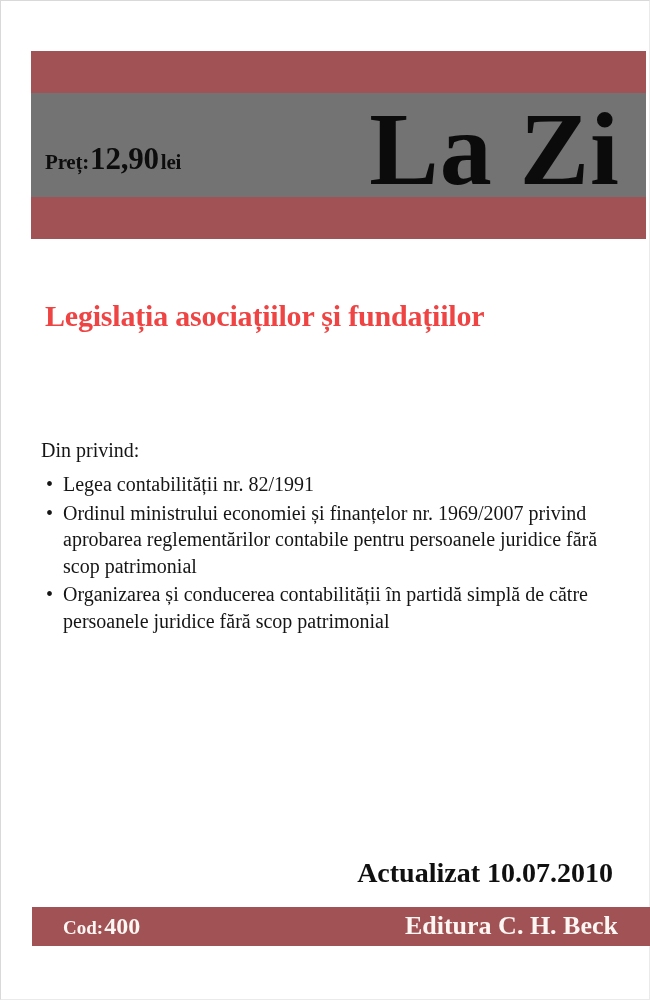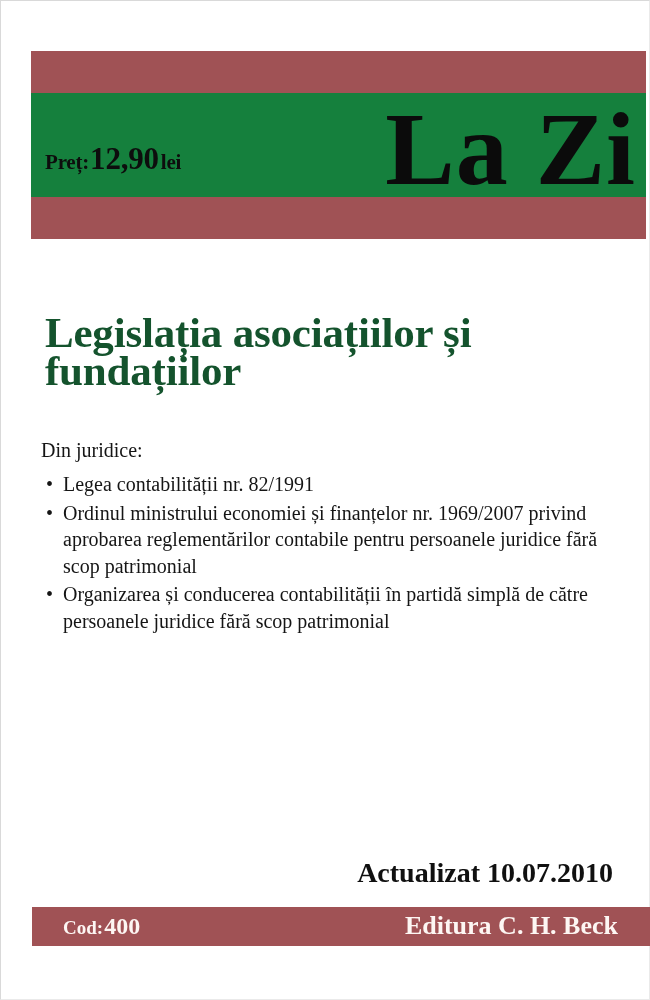--- a/index.html
+++ b/index.html
@@ -45,21 +45,21 @@
     background: #a05255;
   }
   .banner-stripe-top { top: 0; }
   .banner-stripe-bottom { bottom: 0; }
   .banner-middle {
     position: absolute;
     left: 0;
     top: 42px;
     width: 100%;
     height: 104px;
-    background: #15803d;
+    background: #737373;
   }
   .price {
     position: absolute;
     left: 14px;
     top: 48px;
     font-family: "Liberation Serif", serif;
     font-weight: bold;
     color: #0d0d0d;
     white-space: nowrap;
     letter-spacing: -0.2px;
@@ -70,44 +70,43 @@
   .price .price-value {
     font-size: 31px;
     margin-left: 1px;
   }
   .price .price-currency {
     font-size: 21px;
     margin-left: 2px;
   }
   .logo {
     position: absolute;
-    right: 10px;
+    right: 26px;
     top: 4px;
     font-family: "Liberation Serif", serif;
     font-weight: bold;
     font-size: 104px;
     line-height: 104px;
     color: #0b0b0b;
     letter-spacing: 1px;
     white-space: nowrap;
   }
 
   
   .title {
     position: absolute;
     left: 44px;
     top: 296px;
     width: 570px;
     font-family: "Liberation Serif", serif;
     font-weight: bold;
-    font-size: 43px;
+    font-size: 30px;
     line-height: 38px;
-    color: #14532d;
+    color: #ef4444;
     letter-spacing: -0.2px;
-    margin-top: 17px;
   }
   .subtitle {
     position: absolute;
     left: 44px;
     top: 360px;
     width: 570px;
     font-family: "Liberation Serif", serif;
     font-weight: bold;
     font-size: 25px;
     line-height: 30px;
@@ -201,21 +200,21 @@
       <div class="price">
         <span class="price-label">Preț:</span><span class="price-value">12,90</span><span class="price-currency">lei</span>
       </div>
       <div class="logo">La Zi</div>
     </div>
     <div class="banner-stripe-bottom"></div>
   </div>
 
   <div class="title">Legislația asociațiilor și fundațiilor</div>
 
-  <div class="contents-label">Din juridice:</div>
+  <div class="contents-label">Din privind:</div>
   <ul class="contents-list">
     <li>
       <span class="bullet">•</span>
       <span>Legea contabilității nr. 82/1991</span>
     </li>
     <li>
       <span class="bullet">•</span>
       <span>Ordinul ministrului economiei și finanțelor nr. 1969/2007 privind aprobarea reglementărilor contabile pentru persoanele juridice fără scop patrimonial</span>
     </li>
     <li>

